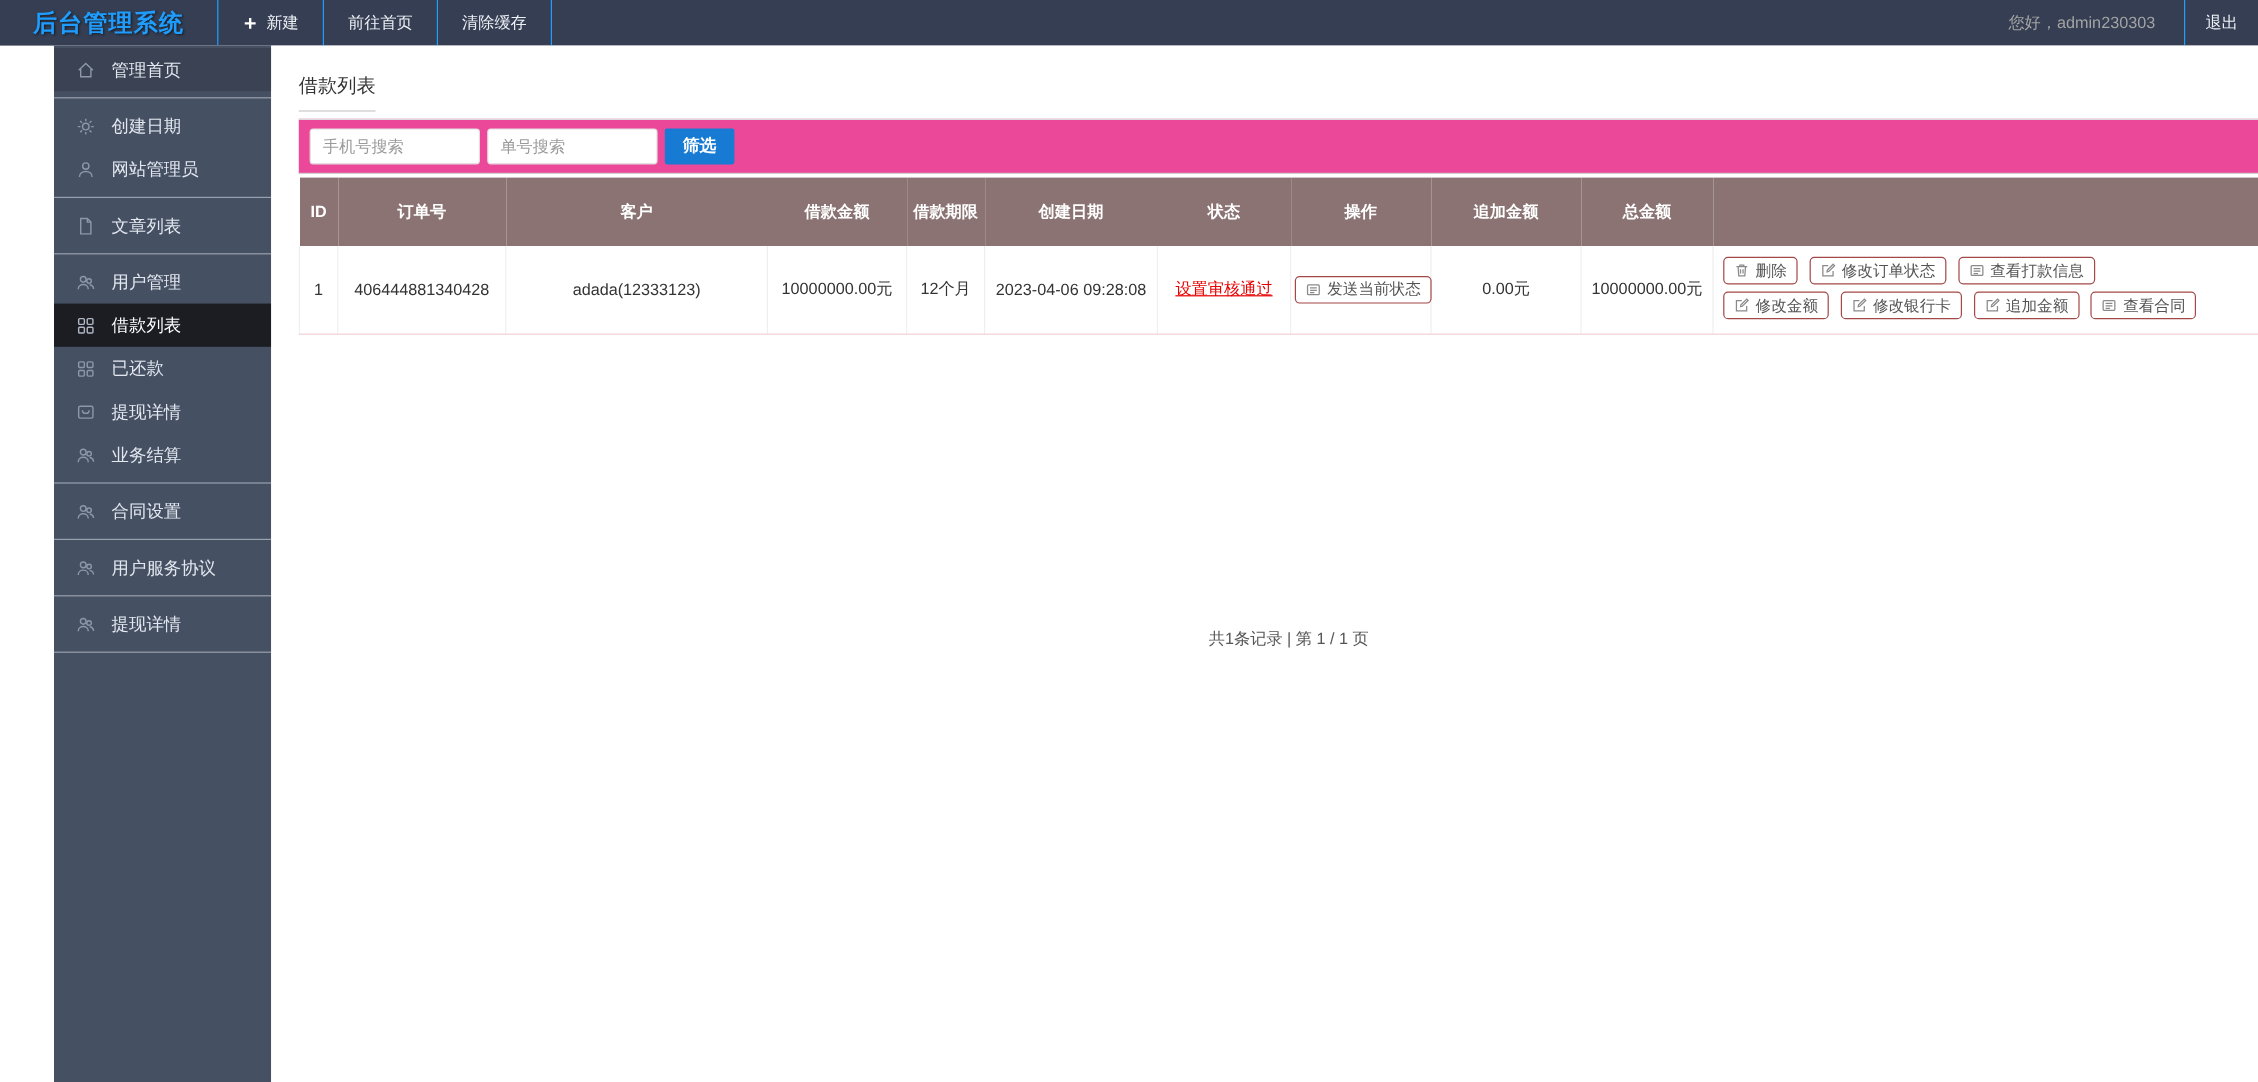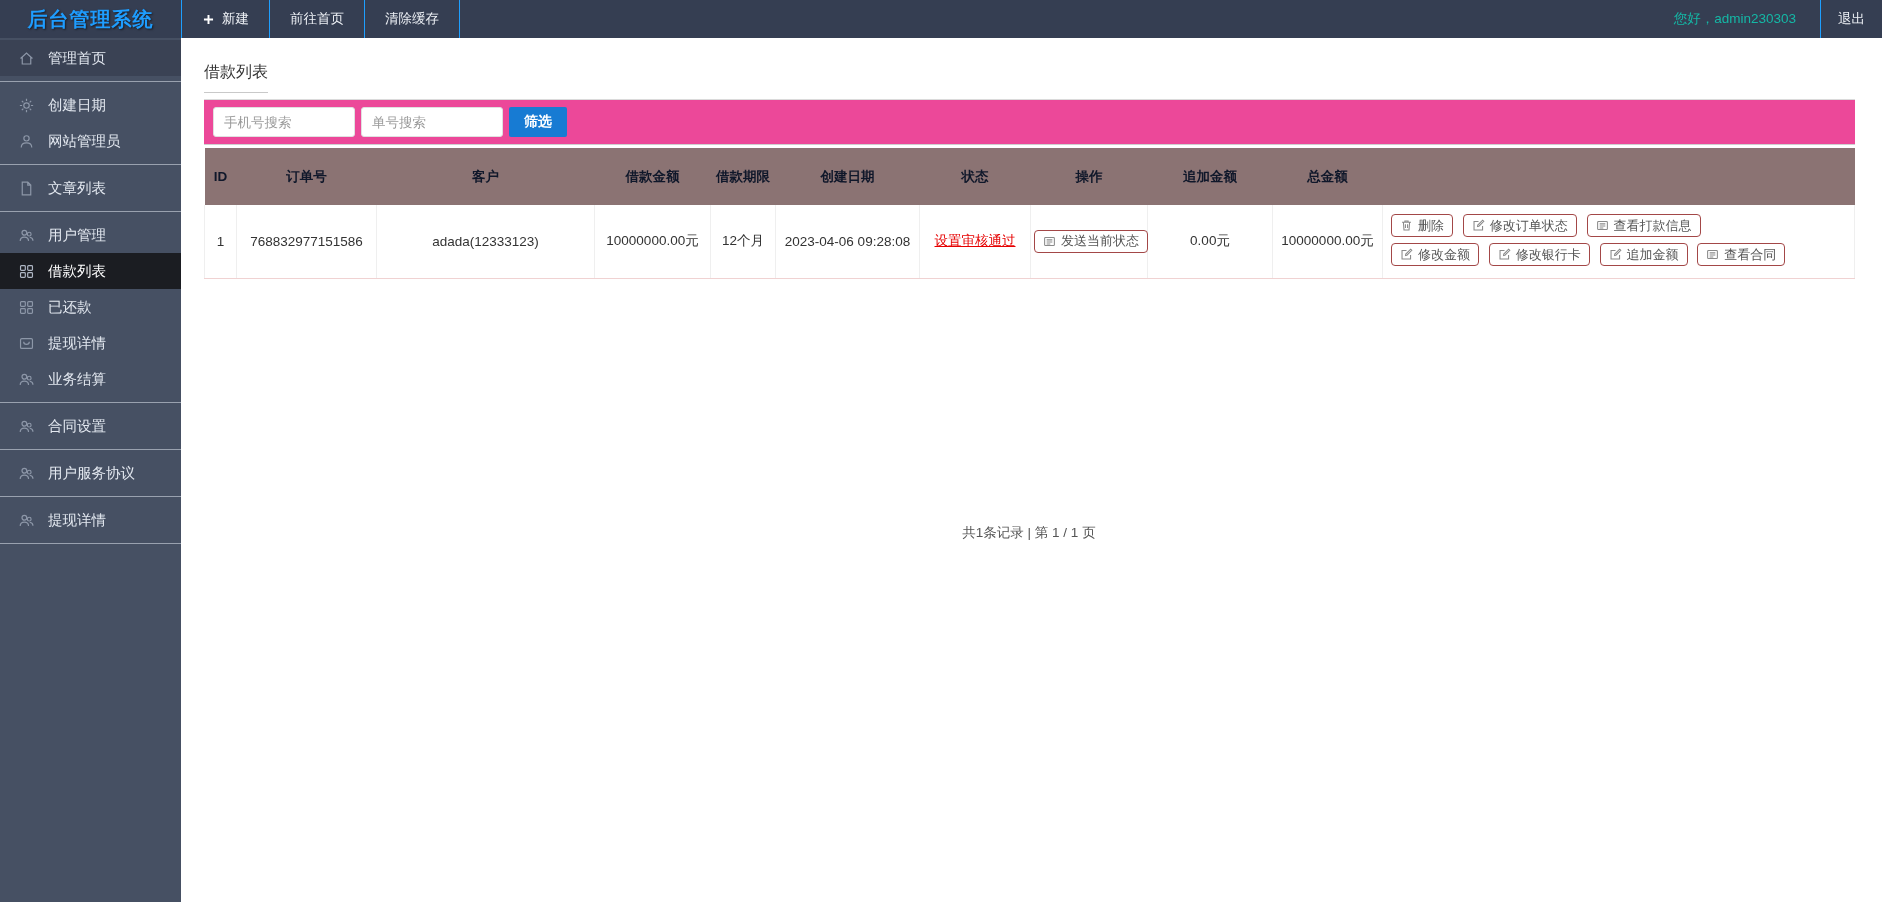--- a/index.html
+++ b/index.html
@@ -9,26 +9,26 @@
   
   .topbar { height:38px; background:#353e52; display:flex; align-items:stretch; }
   .logo { width:181px; display:flex; align-items:center; justify-content:center;
           color:#1e9dff; font-size:20px; font-weight:bold; letter-spacing:1px;
           text-shadow:1px 1px 2px rgba(0,0,0,.55); }
   .topnav { display:flex; align-items:stretch; }
   .topnav-item { display:flex; align-items:center; gap:7px; padding:0 20px;
                  border-left:1px solid #1e9fff; color:#eef1f6; font-size:13.5px; cursor:pointer; }
   .topnav-item:last-child { border-right:1px solid #1e9fff; }
   .topbar-right { margin-left:auto; display:flex; align-items:stretch; }
-  .greeting { display:flex; align-items:center; padding:0 24px; color:#14b8a6; font-size:13.5px; }
+  .greeting { display:flex; align-items:center; padding:0 24px; color:#a3a3a3; font-size:13.5px; }
   .logout { display:flex; align-items:center; padding:0 17px; border-left:1px solid #1e9fff;
             color:#eef1f6; font-size:13.5px; cursor:pointer; }
 
   
-  .layout { display:flex; height:864px; }
+  .layout { display:flex; height:864px;margin-left:45px; }
   .sidebar { width:181px; background:#46506 3; background:#465063; padding-top:2px; flex:none; }
   .side-item { height:36px; display:flex; align-items:center; gap:13px; padding-left:18px;
                color:#e3e8f0; font-size:14.5px; cursor:pointer; }
   .side-item .sicon { width:17px; height:17px; color:#8d97a8; display:inline-flex; flex:none; }
   .side-item.dark { background:#3a4254; }
   .side-item.active { background:#1b1d22; color:#fff; }
   .side-item.active .sicon { color:#aeb6c4; }
   .side-divider { height:1px; background:#99a1af; margin:5px 0; }
 
   
@@ -38,21 +38,21 @@
   .toolbar { margin-top:6px; background:#ec4899; border-top:1px solid #dadada;
              border-bottom:1px solid #cfcfcf; padding:7px 9px; display:flex; align-items:center; }
   .search-input { width:142px; height:30px; border:1px solid #e0e0e0; border-radius:3px;
                   padding:0 10px; font-size:13.5px; color:#666; background:#fff; outline:none;
                   margin-right:6px; font-family:inherit; }
   .search-input::placeholder { color:#9a9a9a; }
   .filter-btn { height:30px; padding:0 15px; background:#177bd3; color:#fff; font-weight:bold;
                 font-size:14px; border:none; border-radius:2px; cursor:pointer; font-family:inherit; }
 
   table { border-collapse:collapse; table-layout:fixed; width:1650px; margin-top:3px; }
-  thead th { background:#8b7373; color:#0f172a; font-weight:bold; font-size:13.5px;
+  thead th { background:#8b7373; color:#ffffff; font-weight:bold; font-size:13.5px;
              height:57px; text-align:center; }
   tbody td { height:73px; background:#fff; vertical-align:middle; text-align:center;
              font-size:13.5px; color:#333; border:1px solid #efefef; border-top:none;
              border-bottom:1px solid #f0d2d2; }
   .status-link { color:#e60000; text-decoration:underline; cursor:pointer; }
   .btn { display:inline-flex; align-items:center; gap:5px; border:1px solid #a34747;
          border-radius:4px; background:#fff; color:#555; font-size:13px; padding:2px 8px;
          height:23px; cursor:pointer; margin:2px 3px; font-family:inherit; white-space:nowrap; }
   .btn .bicon { color:#8a8a8a; display:inline-flex; }
   td.actions-cell { text-align:left; padding:0 5px; }
@@ -250,21 +250,21 @@
           <th>状态</th>
           <th>操作</th>
           <th>追加金额</th>
           <th>总金额</th>
           <th></th>
         </tr>
       </thead>
       <tbody>
         <tr>
           <td>1</td>
-          <td>768832977151586</td>
+          <td>406444881340428</td>
           <td>adada(12333123)</td>
           <td>10000000.00元</td>
           <td>12个月</td>
           <td>2023-04-06 09:28:08</td>
           <td>
             <span class="status-link">设置审核通过</span>
           </td>
           <td>
             <button class="btn">
               <span class="bicon">

